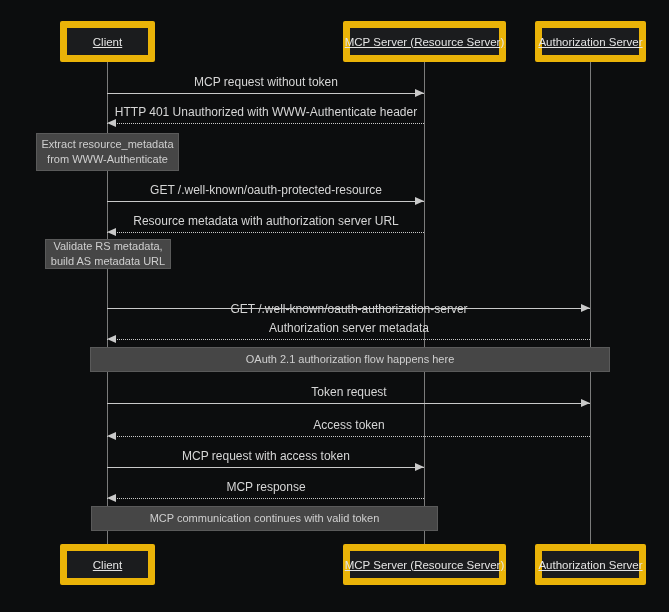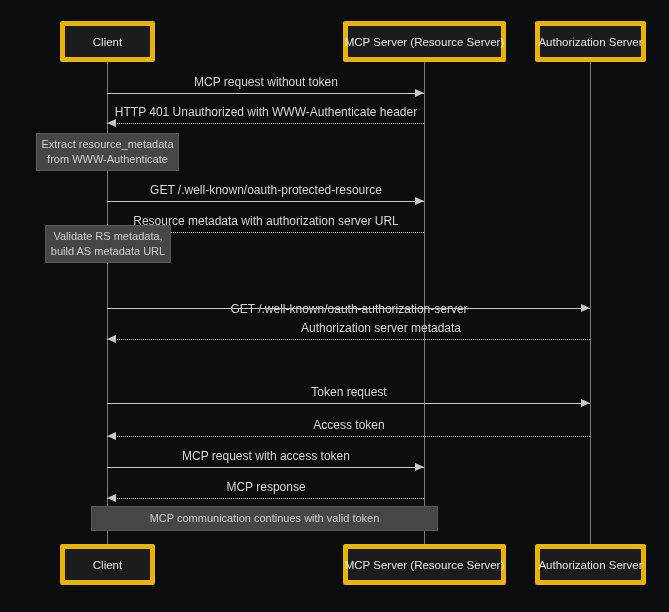--- a/index.html
+++ b/index.html
@@ -3,24 +3,24 @@
 <meta charset="utf-8">
 <style>
   html,body { margin:0; padding:0; background:#0c0d0e; }
   .stage {
     position:relative; width:669px; height:612px; overflow:hidden;
     background:#0c0d0e;
     font-family:"Liberation Sans", sans-serif;
   }
   .actor {
     position:absolute; height:41px; box-sizing:border-box;
-    background:#1b1c1e; border:5px solid #eab308; border-radius:2px;
+    background:#1b1c1e; border:7px solid #eab308; border-radius:2px;
     color:#e4e4e4; font-size:11.5px;
     display:flex; align-items:center; justify-content:center;
-    white-space:nowrap; text-align:center;
+    white-space:nowrap; text-align:center;text-decoration:underline;
   }
   .lifeline { position:absolute; width:1px; background:#7b7b7b; }
   .msg-label {
     position:absolute; transform:translateX(-50%);
     font-size:12px; color:#d6d6d6; white-space:nowrap; line-height:14px;
   }
   .msg-line { position:absolute; height:0; border-top:1px solid #c9c9c9; }
   .msg-line.dashed { border-top-style:dotted; }
   .ah-right {
     position:absolute; width:0; height:0;
@@ -64,30 +64,31 @@
   <div class="note" style="left:36px; top:133px; width:143px; height:38px;">Extract resource_metadata from WWW-Authenticate</div>
 
   <div class="msg-label" style="left:266px; top:183px;">GET /.well-known/oauth-protected-resource</div>
   <div class="msg-line" style="left:107px; top:201px; width:317px;"></div>
   <div class="ah-right" style="left:415px; top:197px;"></div>
 
   <div class="msg-label" style="left:266px; top:214px;">Resource metadata with authorization server URL</div>
   <div class="msg-line dashed" style="left:107px; top:232px; width:317px;"></div>
   <div class="ah-left" style="left:107px; top:228px;"></div>
 
-  <div class="note" style="left:45px; top:225px; width:126px; height:38px;">Validate RS metadata, build AS metadata URL</div>
+  <div class="note" style="left:45px; top:239px; width:126px; height:30px;">Validate RS metadata, build AS metadata URL</div>
 
   <div class="msg-label" style="left:349px; top:302px;">GET /.well-known/oauth-authorization-server</div>
   <div class="msg-line" style="left:107px; top:308px; width:483px;"></div>
   <div class="ah-right" style="left:581px; top:304px;"></div>
 
-  <div class="msg-label" style="left:349px; top:321px;margin-left:32px;">Authorization server metadata</div>
+  <div class="msg-label" style="left:349px; top:321px;">Authorization server metadata</div>
   <div class="msg-line dashed" style="left:107px; top:339px; width:483px;"></div>
   <div class="ah-left" style="left:107px; top:335px;"></div>
 
+  <div class="note" style="left:90px; top:347px; width:520px; height:25px;">OAuth 2.1 authorization flow happens here</div>
 
   <div class="msg-label" style="left:349px; top:385px;">Token request</div>
   <div class="msg-line" style="left:107px; top:403px; width:483px;"></div>
   <div class="ah-right" style="left:581px; top:399px;"></div>
 
   <div class="msg-label" style="left:349px; top:418px;">Access token</div>
   <div class="msg-line dashed" style="left:107px; top:436px; width:483px;"></div>
   <div class="ah-left" style="left:107px; top:432px;"></div>
 
   <div class="msg-label" style="left:266px; top:449px;">MCP request with access token</div>

